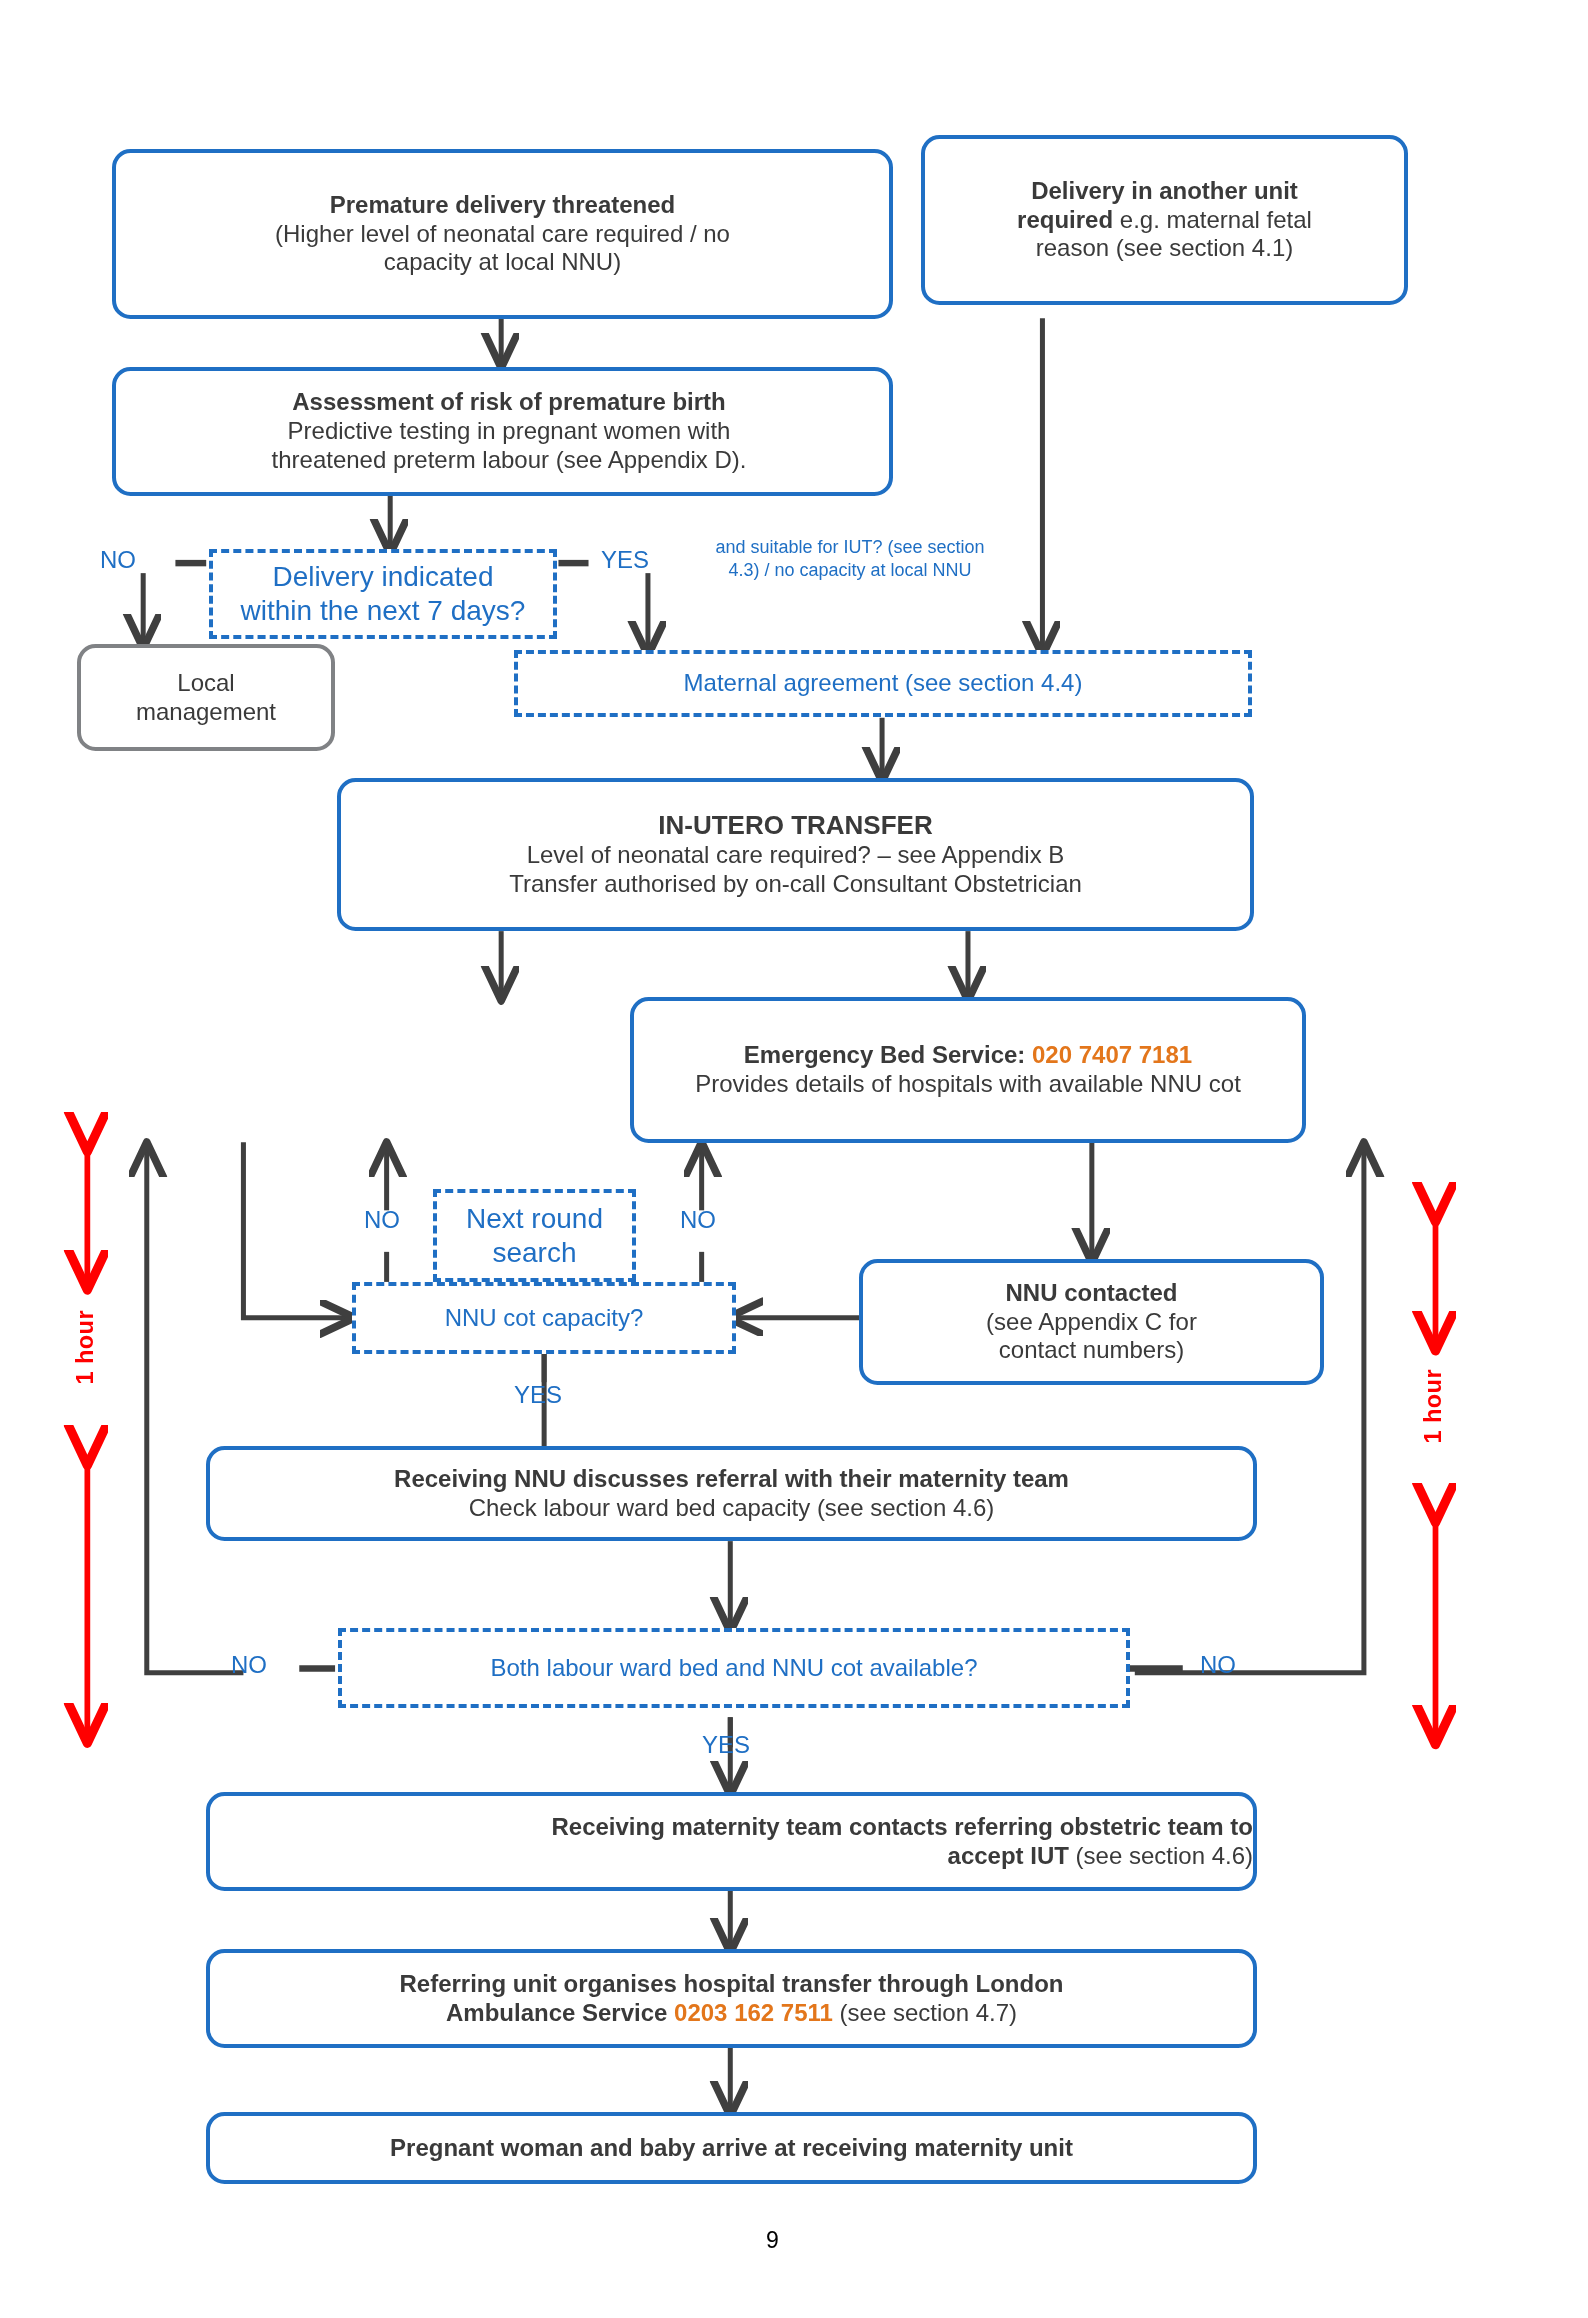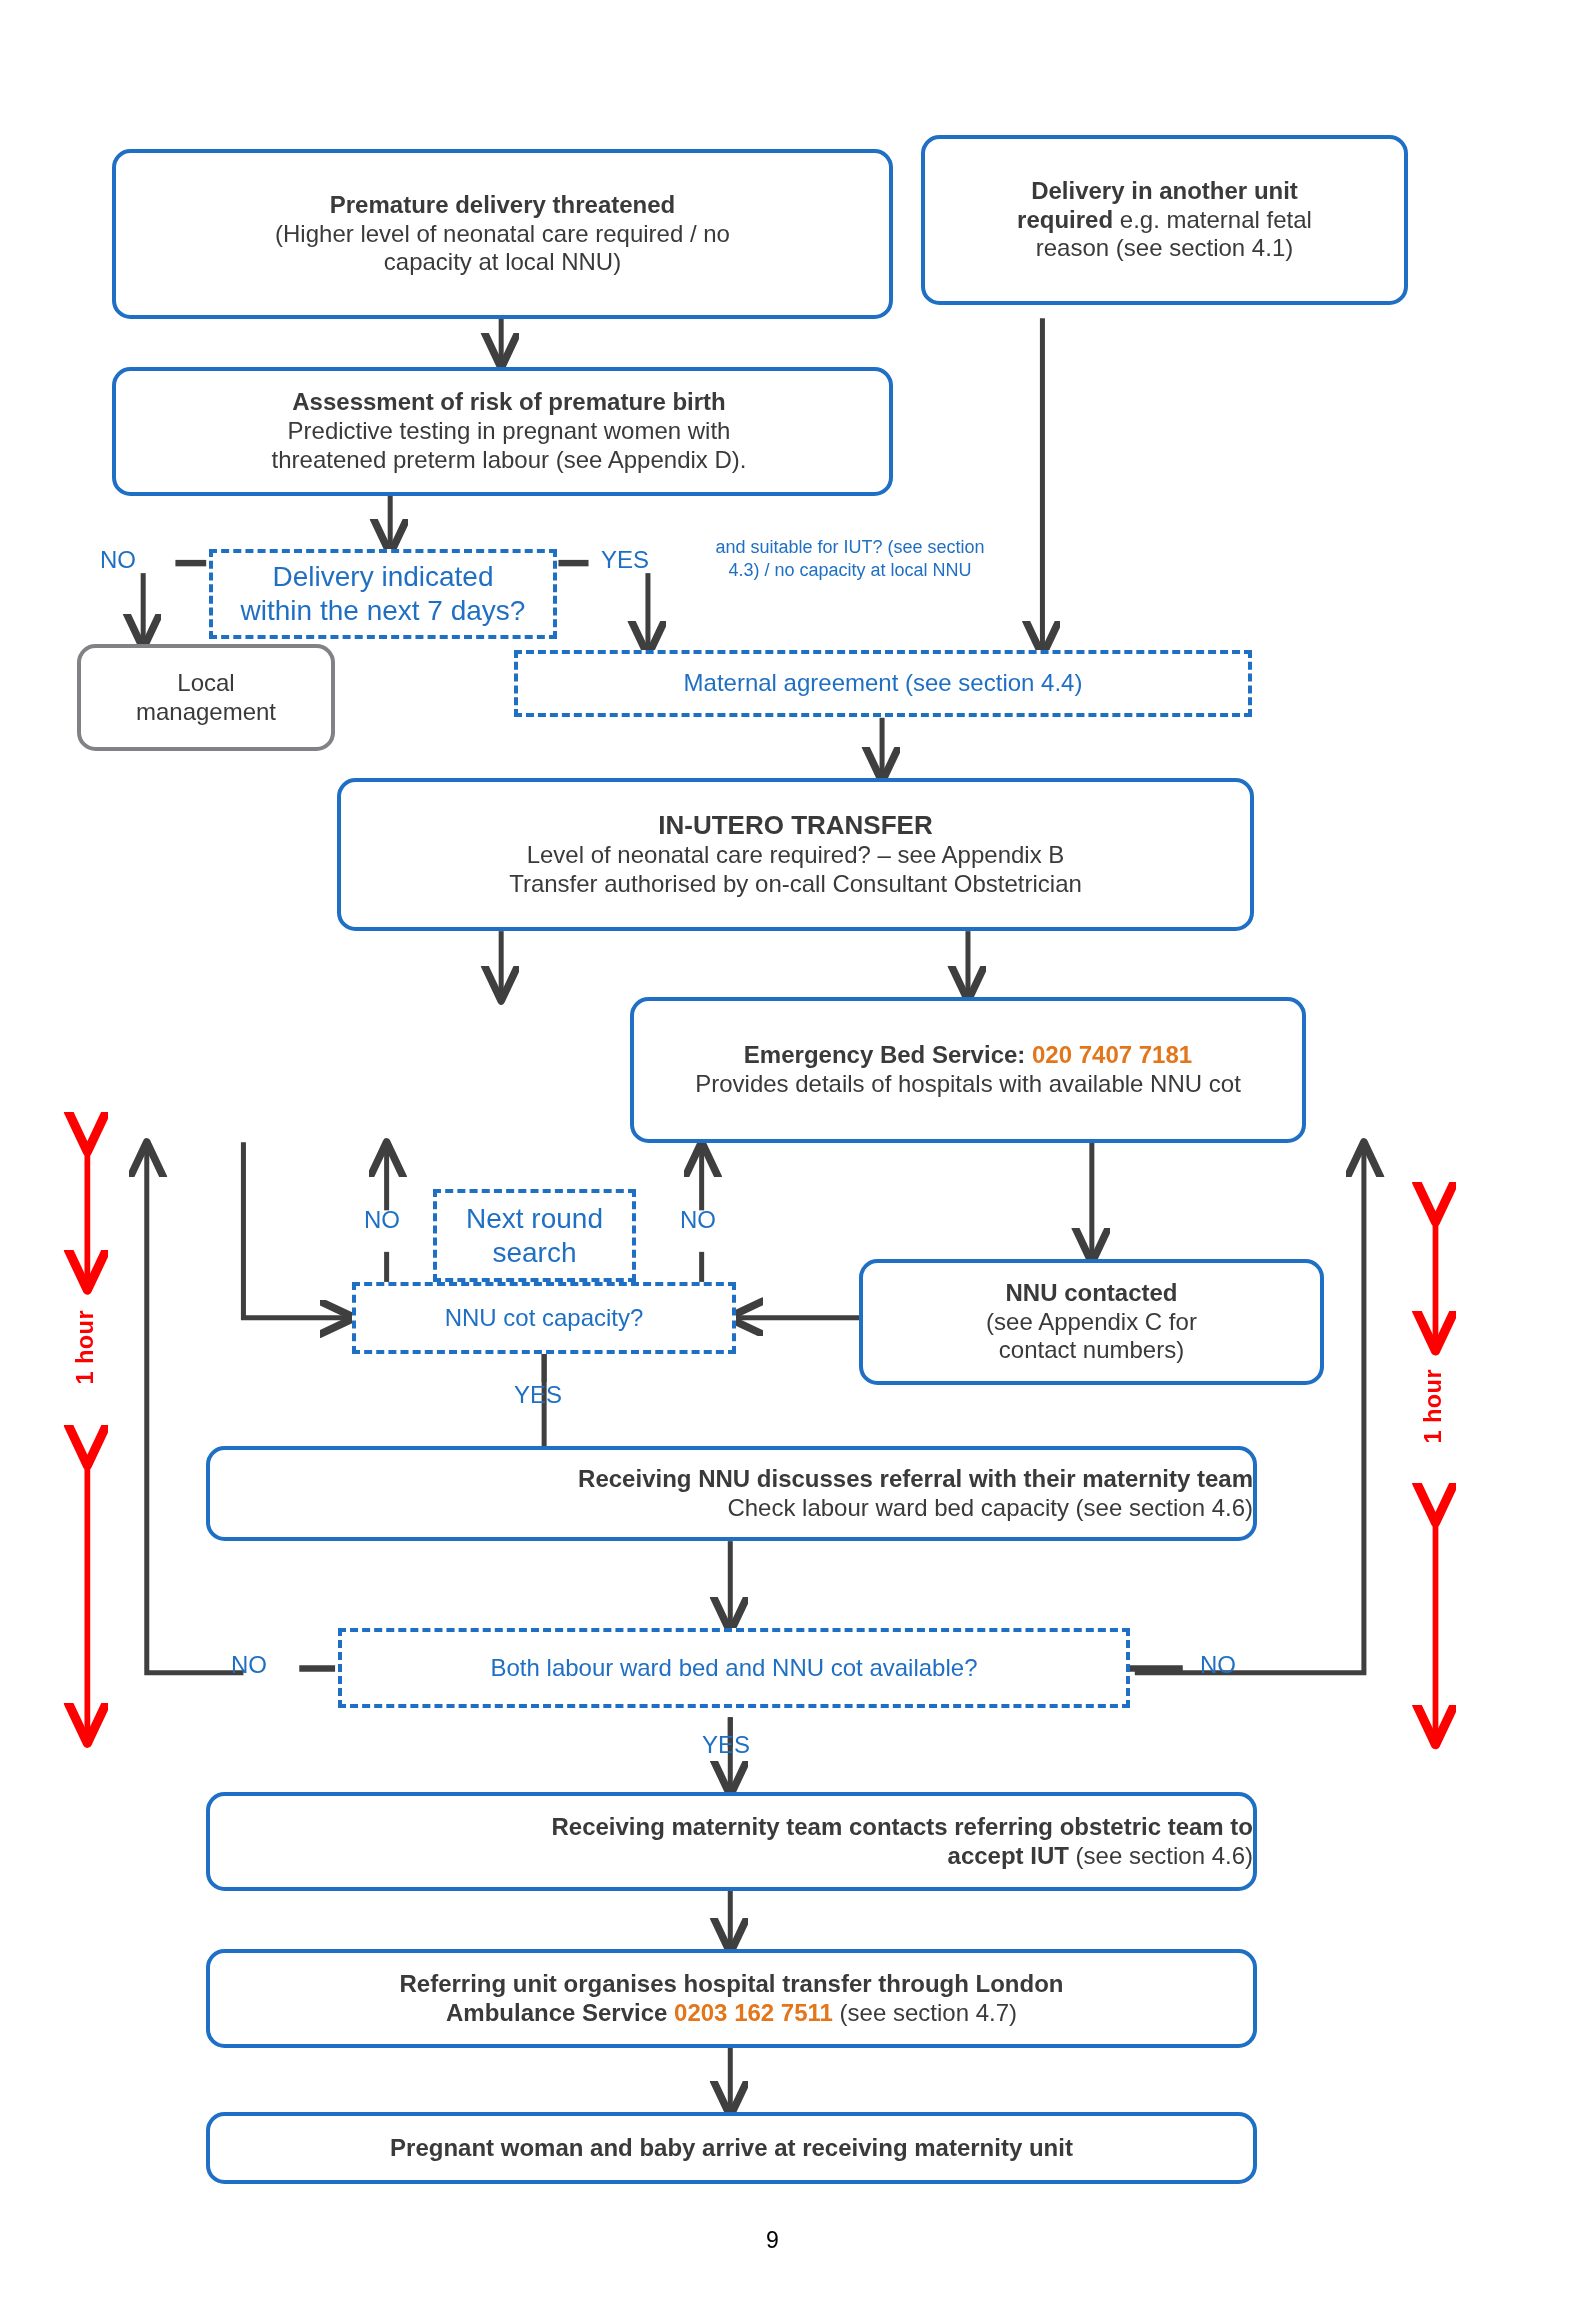--- a/index.html
+++ b/index.html
@@ -238,21 +238,21 @@
   </div>
 
   <div class="lbl" style="left:514px; top:1381px;">YES</div>
 
   <div class="node solid" style="left:859px; top:1259px; width:465px; height:126px;text-align:right;">
     <span class="ln b t34">NNU contacted</span>
     <span class="ln t34">(see Appendix  C for</span>
     <span class="ln t34">contact numbers)</span>
   </div>
 
-  <div class="node solid" style="left:206px; top:1446px; width:1051px; height:95px;align-items:flex-end;">
+  <div class="node solid" style="left:206px; top:1446px; width:1051px; height:95px;">
     <span class="ln b t34">Receiving NNU discusses referral with their maternity team</span>
     <span class="ln t34">Check labour ward bed capacity (see section 4.6)</span>
   </div>
 
   <div class="node dashed" style="left:338px; top:1628px; width:792px; height:80px;">
     <span class="ln t34">Both labour ward  bed and  NNU cot available?</span>
   </div>
 
   <div class="lbl" style="left:231px; top:1651px;">NO</div>
   <div class="lbl" style="left:1200px; top:1651px;">NO</div>

